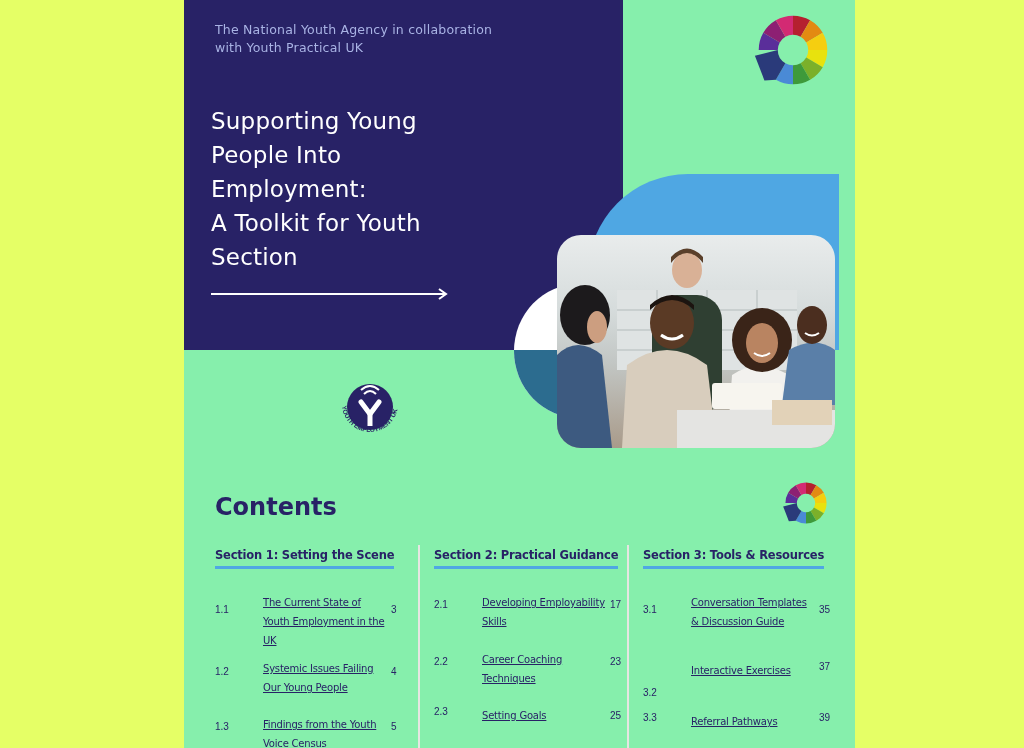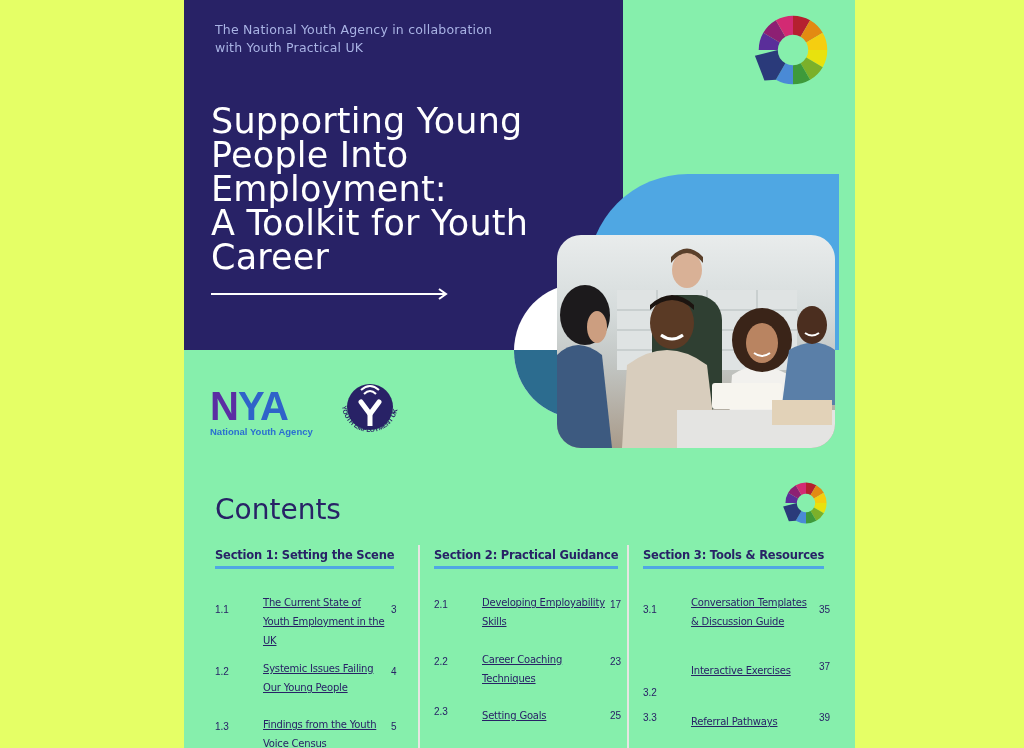--- a/index.html
+++ b/index.html
@@ -18,21 +18,21 @@
     position:absolute; left:0; top:0; width:439px; height:350px;
     background:#282266;
   }
   .hero-sub {
     position:absolute; left:31px; top:21px; width:320px;
     color:#a9b3e4; font-size:12.5px; line-height:18px; letter-spacing:0.2px;
     font-family:"DejaVu Sans", sans-serif;
   }
   .hero-title {
     position:absolute; left:27px; top:104px; width:400px;
-    color:#ffffff; font-size:35px; line-height:34px; font-weight:500;
+    color:#ffffff; font-size:23px; line-height:34px; font-weight:500;
     font-family:"DejaVu Sans", sans-serif; letter-spacing:0.2px;
   }
   .hero-arrow {
     position:absolute; left:27px; top:288px; width:238px; height:12px;
   }
   
   .shape-lightblue {
     position:absolute; left:404px; top:174px; width:251px; height:176px;
     background:#4fa7e3; border-top-left-radius:100px 100px;
   }
@@ -60,21 +60,21 @@
     letter-spacing:-1px;
   }
   .nya-sub {
     color:#2a6fd0; font-size:9.5px; font-weight:bold; margin-top:1px;
     font-family:"Liberation Sans", sans-serif;
   }
   .yeuk-logo { position:absolute; left:148px; top:380px; width:76px; height:64px; }
   
   .contents-title {
     position:absolute; left:31px; top:493px; color:#282266;
-    font-size:28px; font-weight:normal; font-family:"DejaVu Sans", sans-serif;
+    font-size:24px; font-weight:bold; font-family:"DejaVu Sans", sans-serif;
   }
   .col {
     position:absolute; top:545px; width:200px; height:210px;
   }
   .col.sep::before {
     content:""; position:absolute; left:-16px; top:0; width:2px; height:210px; background:#e6e6e2;
   }
   .col-head {
     display:inline-block; color:#282266; font-weight:bold; font-size:11.5px;
     font-family:"DejaVu Sans", sans-serif; padding-bottom:4px;
@@ -97,21 +97,21 @@
   <div class="hero">
     <div class="hero-sub">
       <div>The National Youth Agency in collaboration</div>
       <div>with Youth Practical UK</div>
     </div>
     <div class="hero-title">
       <div>Supporting Young</div>
       <div>People Into</div>
       <div>Employment:</div>
       <div>A Toolkit for Youth</div>
-      <div>Career</div>
+      <div>Section</div>
     </div>
     <svg class="hero-arrow" viewBox="0 0 238 12">
       <line x1="0" y1="6" x2="234" y2="6" stroke="#ffffff" stroke-width="2"></line>
       <polyline points="228,1 235,6 228,11" fill="none" stroke="#ffffff" stroke-width="2"></polyline>
     </svg>
   </div>
 
   <div class="shape-lightblue"></div>
   <div class="shape-circle-white"></div>
   <div class="shape-circle-teal"></div>
@@ -166,26 +166,20 @@
       <path d="M31.2 18 A36 36 0 0 1 18 31.2 L8 13.9 A16 16 0 0 0 13.9 8 Z" fill="#7bb02a"></path>
       <path d="M18 31.2 A36 36 0 0 1 0 36 L0 16 A16 16 0 0 0 8 13.9 Z" fill="#3e9a3a"></path>
       <path d="M0 36 A36 36 0 0 1 -18 31.2 L-8 13.9 A16 16 0 0 0 0 16 Z" fill="#4a8ad6"></path>
       <path d="M-18 31.2 L-8 13.9 A16 16 0 0 1 -16 0 L-40 6 L-30 32 Z" fill="#2a3a7a"></path>
       <path d="M-36 0 A36 36 0 0 1 -31.2 -18 L-13.9 -8 A16 16 0 0 0 -16 0 Z" fill="#5a2e9a"></path>
       <path d="M-31.2 -18 A36 36 0 0 1 -18 -31.2 L-8 -13.9 A16 16 0 0 0 -13.9 -8 Z" fill="#8d2073"></path>
       <path d="M-18 -31.2 A36 36 0 0 1 0 -36 L0 -16 A16 16 0 0 0 -8 -13.9 Z" fill="#d32a73"></path>
     </g>
   </svg>
 
-  <div class="nya-logo">
-    <div class="nya-letters">
-      <span style="color:#5b2ea3;">N</span><span style="color:#2f63c9;">Y</span><span style="color:#2f63c9;">A</span>
-    </div>
-    <div class="nya-sub">National Youth Agency</div>
-  </div>
 
   <svg class="yeuk-logo" viewBox="0 0 76 64">
     <circle cx="38" cy="27" r="23" fill="#282266"></circle>
     <path d="M29 22 L38 34 L47 22" stroke="#ffffff" stroke-width="5" fill="none" stroke-linecap="round"></path>
     <line x1="38" y1="34" x2="38" y2="46" stroke="#ffffff" stroke-width="5"></line>
     <path d="M32 14 Q38 8 44 14" stroke="#ffffff" stroke-width="2" fill="none"></path>
     <path d="M29 10 Q38 2 47 10" stroke="#ffffff" stroke-width="2" fill="none"></path>
     <defs>
         <path id="yeukArc" d="M10 24 A28 28 0 0 0 66 24"></path>
       </defs>

